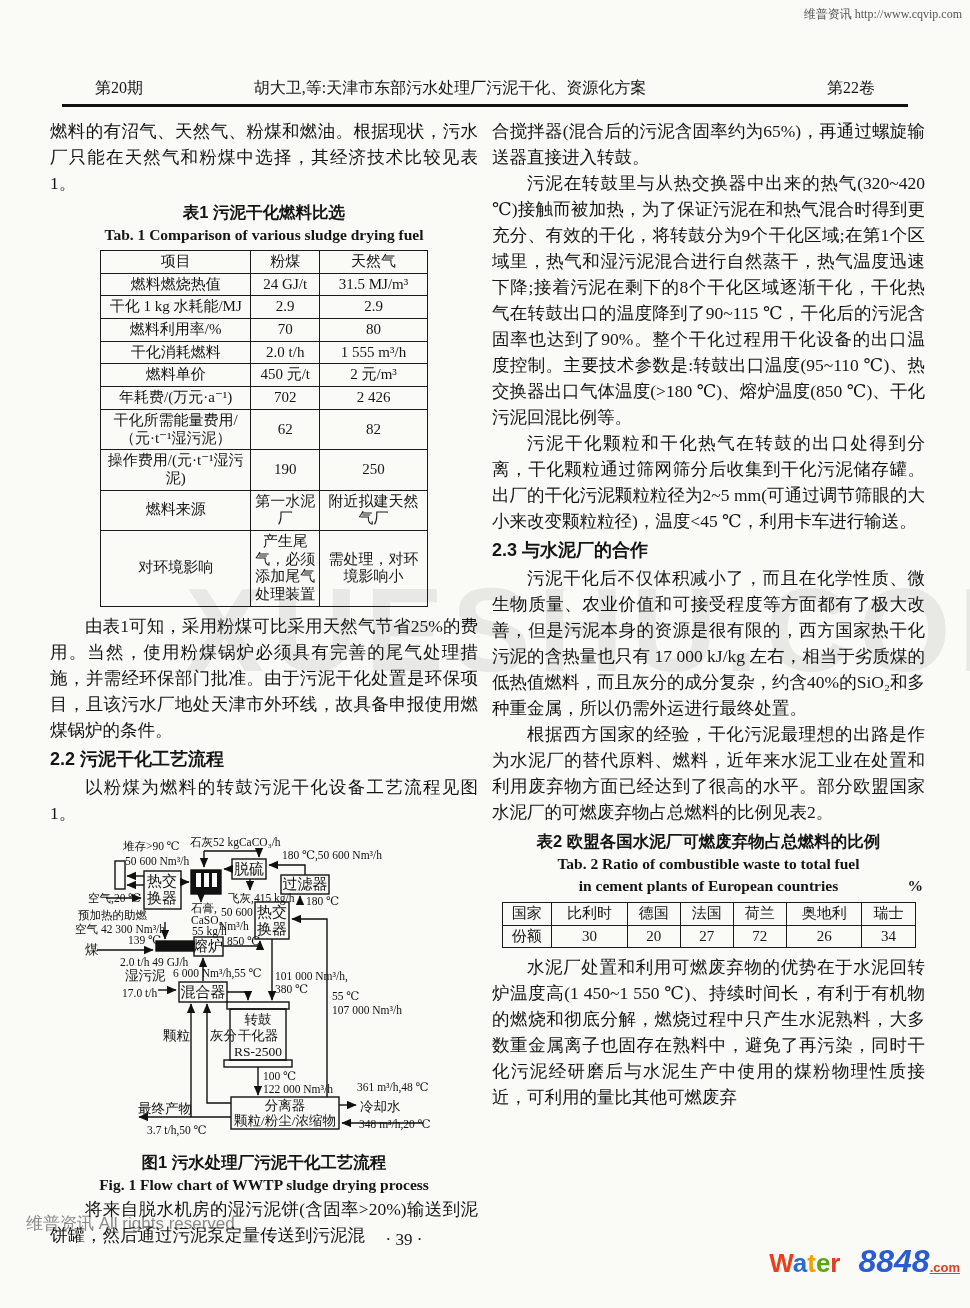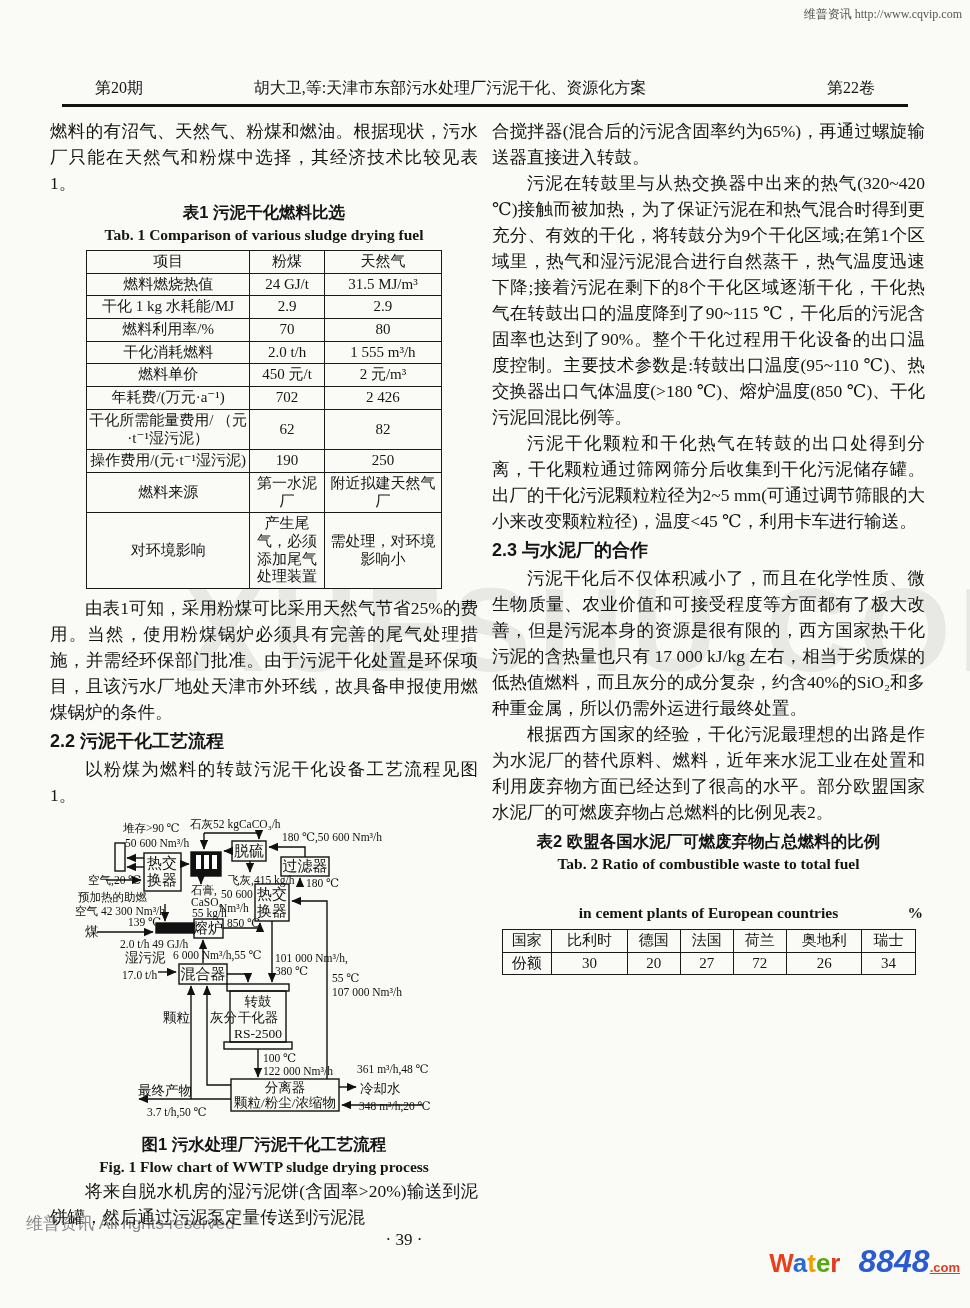--- a/index.html
+++ b/index.html
@@ -20,25 +20,25 @@
        text-align:justify;}
   .col.leftc{left:42px;width:428px;margin-left:8px;}
   .col.rightc{left:492px;width:433px;}
   p{margin:0;}
   .ind{text-indent:2em;}
   h3{font-family:"Liberation Sans","DejaVu Sans",sans-serif;font-size:18px;
      margin:3px 0 2px 0;line-height:26px;}
   .cap-zh{font-family:"Liberation Sans","DejaVu Sans",sans-serif;font-weight:bold;
           font-size:16.5px;text-align:center;margin-top:4px;line-height:24px;}
   .cap-en{font-weight:bold;font-size:15.5px;text-align:center;line-height:22px;}
-  .cap-en2{position:relative;margin-top:27px;}
+  .cap-en2{position:relative;}
   .cap-en2 .pct{position:absolute;right:2px;font-weight:bold;}
   table{border-collapse:collapse;margin:4px auto 6px auto;
         font-size:15px;line-height:1.18;text-align:center;}
-  .t1{width:356px;border-radius:15px;}
+  .t1{width:328px;border-radius:15px;}
   .t2{width:414px;margin-top:5px;}
   th,td{border:1.6px solid #1a1a1a;padding:2px 2px;font-weight:normal;}
   .figwrap{position:relative;height:318px;margin-top:2px;}
   svg text{font-family:"Liberation Serif","DejaVu Serif",serif;fill:#111;}
   .fs11{font-size:11.5px;} .fs13{font-size:13.5px;} .fs15{font-size:15px;}
   .pageno{position:absolute;top:1230px;left:0;width:808px;text-align:center;
           font-size:17px;z-index:1;}
   .copy{position:absolute;top:1212px;left:26px;font-size:17px;color:#8a8a8a;
         font-family:"Liberation Sans",sans-serif;}
   .logo{position:absolute;top:1248px;right:10px;text-align:center;z-index:1;
@@ -283,20 +283,21 @@
         <td>30</td>
         <td>20</td>
         <td>27</td>
         <td>72</td>
         <td>26</td>
         <td>34</td>
       </tr>
     </tbody>
       </table>
 
+    <p class="ind">水泥厂处置和利用可燃废弃物的优势在于水泥回转炉温度高(1 450~1 550 ℃)、持续时间长，有利于有机物的燃烧和彻底分解，燃烧过程中只产生水泥熟料，大多数重金属离子也固存在熟料中，避免了再污染，同时干化污泥经研磨后与水泥生产中使用的煤粉物理性质接近，可利用的量比其他可燃废弃</p>
   </div>
 
   <div class="pageno">· 39 ·</div>
   <div class="copy">维普资讯 All rights reserved</div>
 
   <div class="logo">
     <div class="row1">
       <span class="llet" style="color: rgb(232, 64, 28);">W</span><span class="llet" style="color: rgb(42, 107, 210);">a</span><span class="llet" style="color: rgb(240, 160, 0);">t</span><span class="llet" style="color: rgb(88, 168, 15);">e</span><span class="llet" style="color: rgb(224, 60, 32);">r</span><span class="l8848" style="color: rgb(42, 91, 208);">8848</span><span class="ldotcom" style="color: rgb(224, 60, 32);">.com</span>
     </div>
     <div class="row2" style="color: #4d7c0f; margin-top: 36px;">中国水业网</div>

